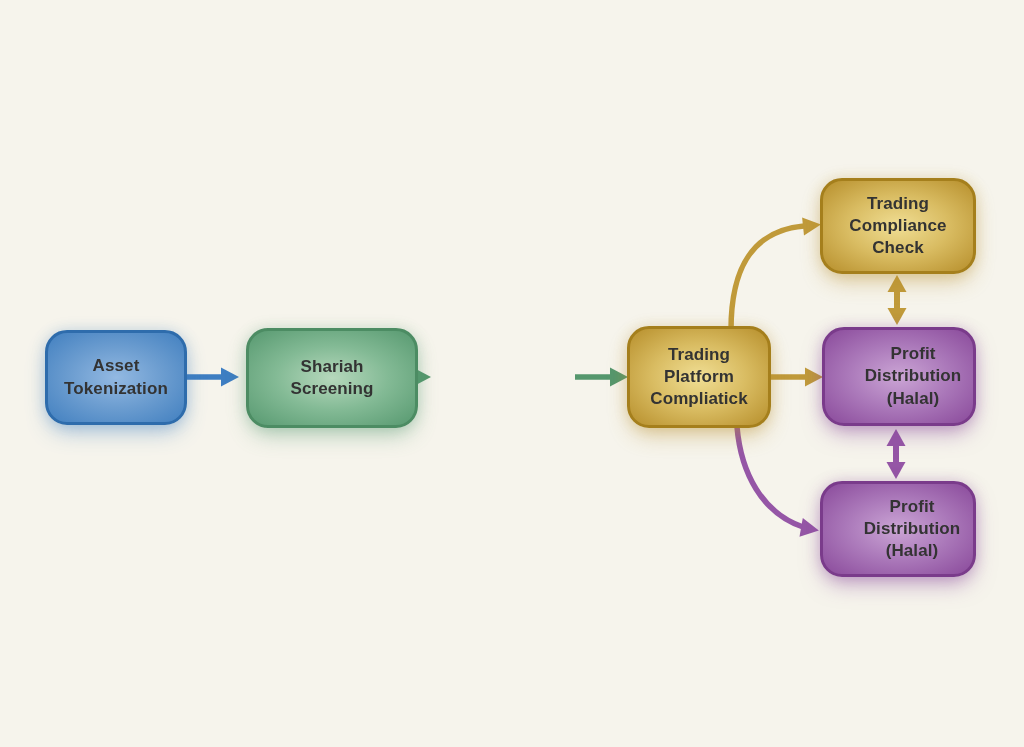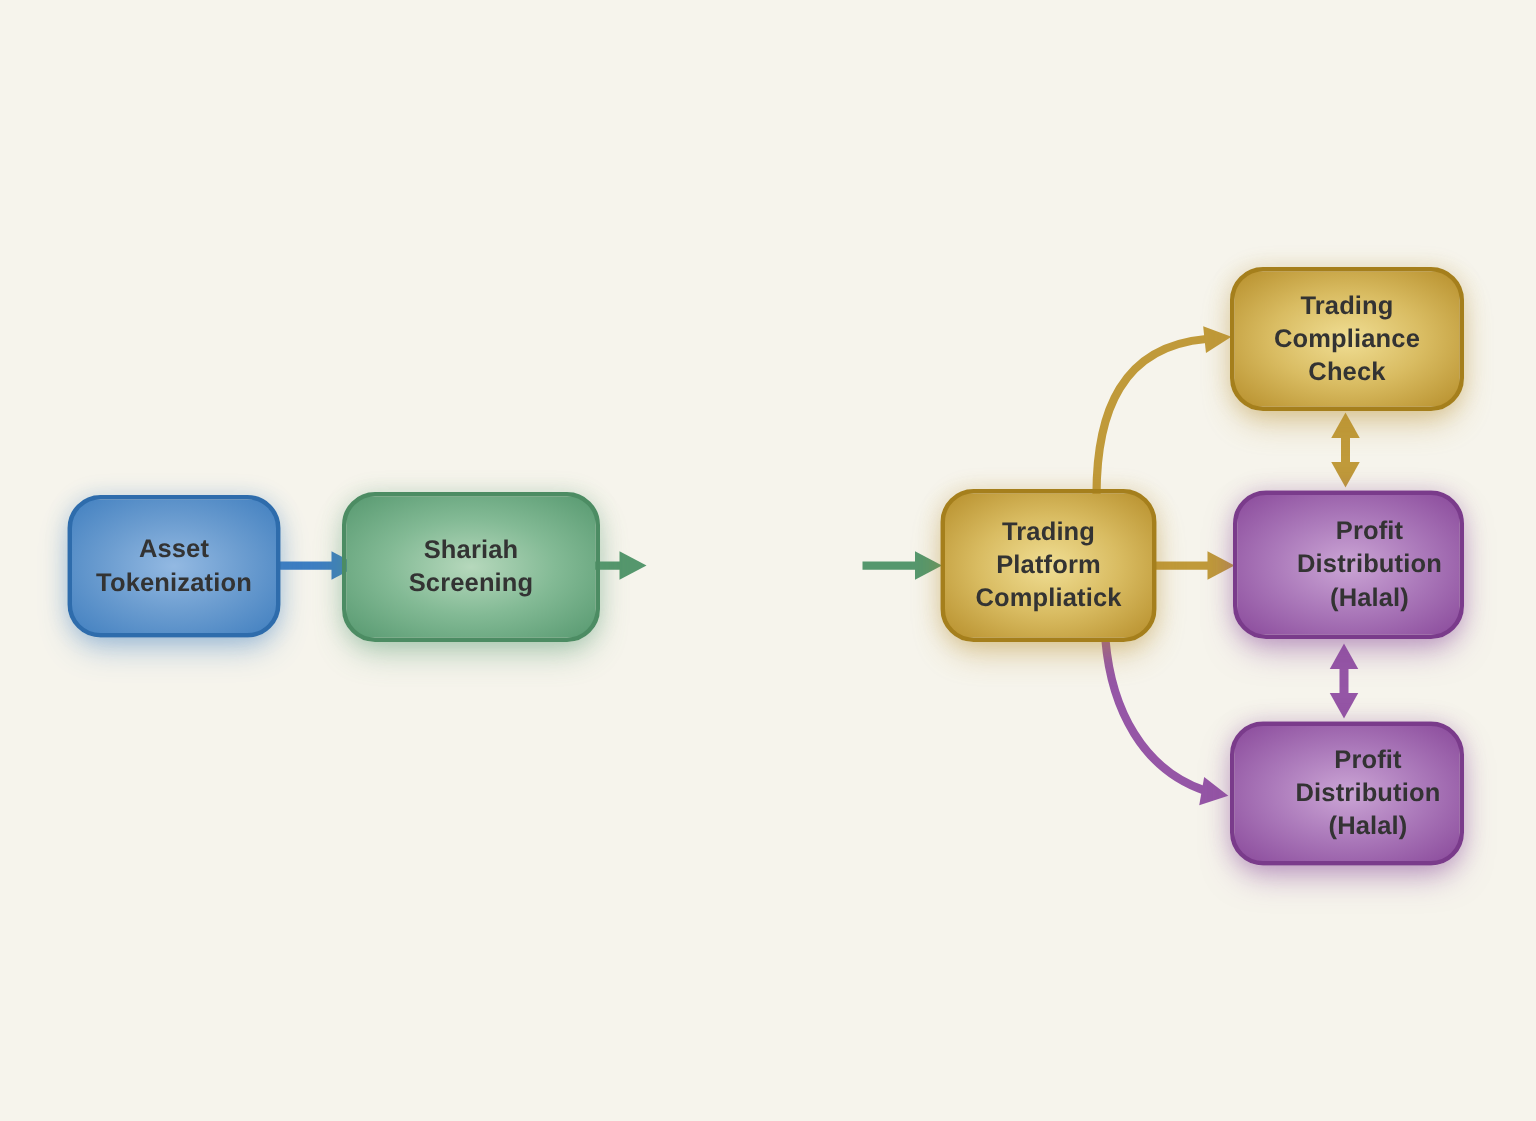--- a/index.html
+++ b/index.html
@@ -53,21 +53,21 @@
     box-shadow: 0 10px 22px -4px rgba(183,143,44,0.45), 0 0 14px rgba(183,143,44,0.22);
   }
   .box-purple {
     background: radial-gradient(ellipse at center, #cba5d5 0%, #ab79ba 48%, #8a4a9b 100%);
     border-color: #7a3b8b;
     box-shadow: 0 10px 22px -4px rgba(138,74,155,0.5), 0 0 14px rgba(138,74,155,0.25);
     padding-left: 28px;
   }
   
   #node-asset        { left: 45px;  top: 330px; width: 142px; height: 95px; }
-  #node-shariah      { left: 228px; top: 328px; width: 172px; height: 100px; }
+  #node-shariah      { left: 246px; top: 328px; width: 172px; height: 100px; }
   #node-custodial    { left: 430px; top: 326px; width: 146px; height: 103px; }
   #node-platform     { left: 627px; top: 326px; width: 144px; height: 102px; }
   #node-compliance   { left: 820px; top: 178px; width: 156px; height: 96px; }
   #node-profit-mid   { left: 822px; top: 327px; width: 154px; height: 99px; }
   #node-profit-bot   { left: 820px; top: 481px; width: 156px; height: 96px; }
 </style>
 </head>
 <body>
 
 <div class="canvas">

